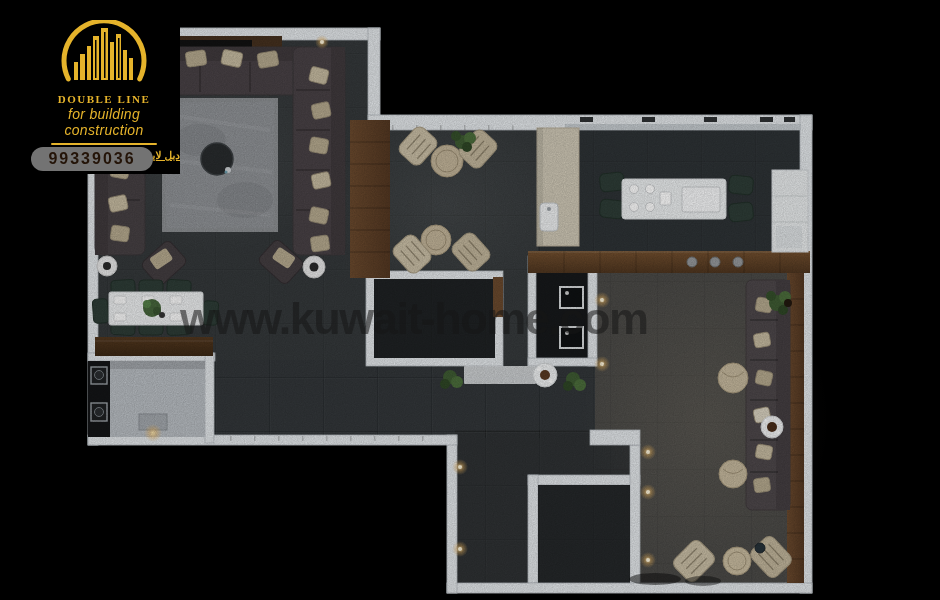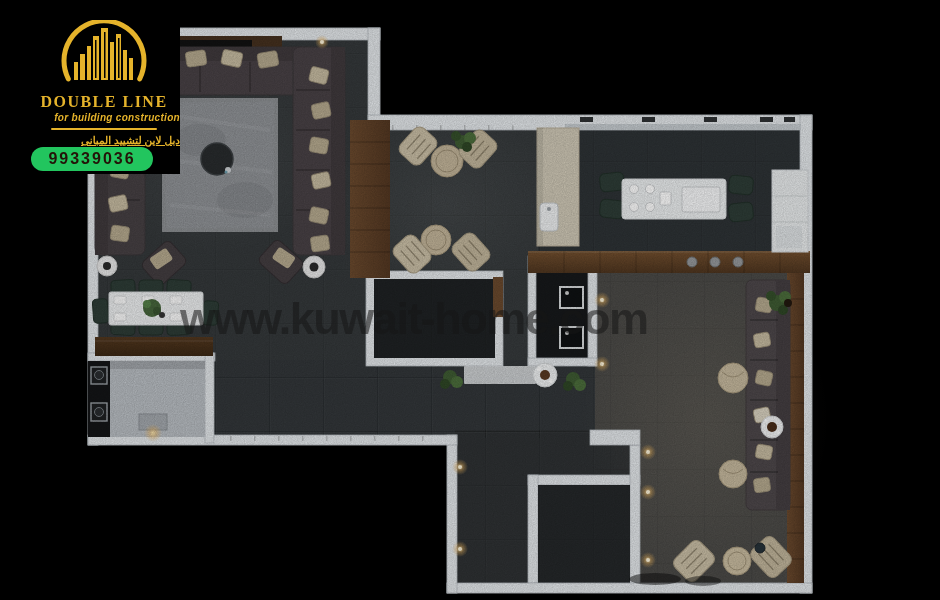--- a/index.html
+++ b/index.html
@@ -11,30 +11,30 @@
     font-family:"Liberation Sans", sans-serif;font-weight:bold;
     font-size:45px;letter-spacing:-1.5px;color:rgba(22,22,22,0.55);
     white-space:nowrap;pointer-events:none;}
   .watermark-tiled{position:absolute;left:205px;top:341px;width:560px;
     font-family:"Liberation Sans", sans-serif;font-weight:bold;font-size:12px;
     color:rgba(25,25,25,0.16);white-space:nowrap;overflow:hidden;pointer-events:none;}
   
   #logo{position:absolute;left:28px;top:4px;width:152px;height:170px;background:#000;}
   .logo-arch{display:block;margin:16px auto 0;}
   .company-name{margin-top:1px;text-align:center;color:#e5b32b;
-    font-family:"Liberation Serif", serif;font-weight:bold;font-size:16px;
+    font-family:"Liberation Serif", serif;font-weight:bold;font-size:11px;
     letter-spacing:1.5px;}
-  .tagline{text-align:right;color:#e5b32b;font-style:italic;font-weight:bold;
-    font-size:10px;margin-top:1px;letter-spacing:0.3px;}
+  .tagline{text-align:center;color:#e5b32b;font-style:italic;font-weight:normal;
+    font-size:14px;margin-top:1px;letter-spacing:0.3px;}
   .gold-divider{width:106px;height:2px;background:#e5b32b;margin:5px auto 4px;
     border-radius:1px;}
   .arabic-name{text-align:right;color:#e5b32b;font-weight:bold;font-size:10.5px;
     direction:rtl;text-decoration:underline;}
   .phone-badge{position:absolute;left:3px;top:143px;width:122px;height:24px;
-    background:#22c55e;border-radius:13px;box-shadow:0 1px 2px rgba(0,0,0,.6);}
+    background:#737373;border-radius:13px;box-shadow:0 1px 2px rgba(0,0,0,.6);}
   .phone-number{width:100%;text-align:center;line-height:24px;font-weight:bold;
     font-size:16px;letter-spacing:2px;color:#241408;
     font-family:"Liberation Sans", sans-serif;}
 </style>
 </head>
 <body>
 
 <div id="stage">
 
 <svg id="plan-svg" width="940" height="600" viewBox="0 0 940 600">

